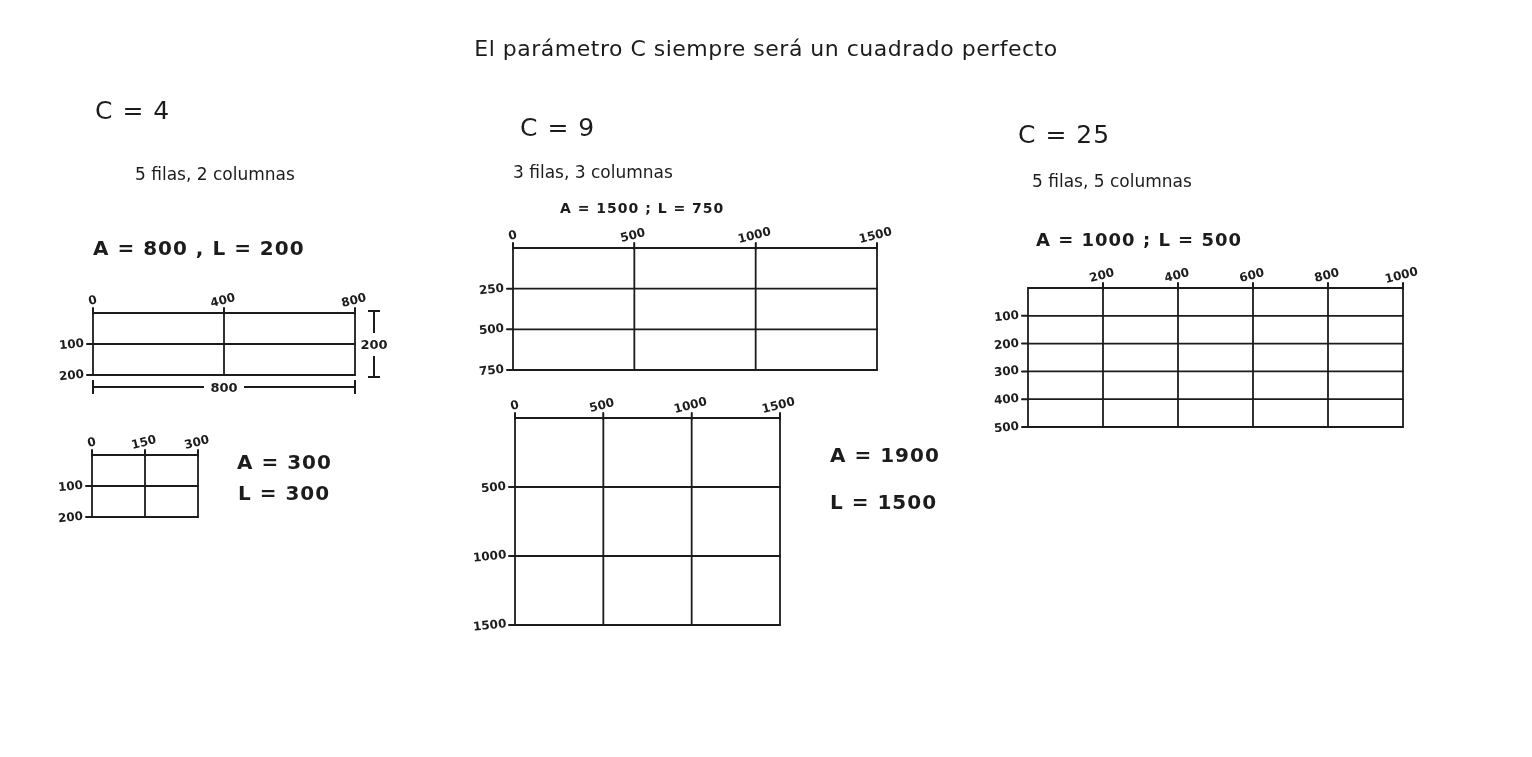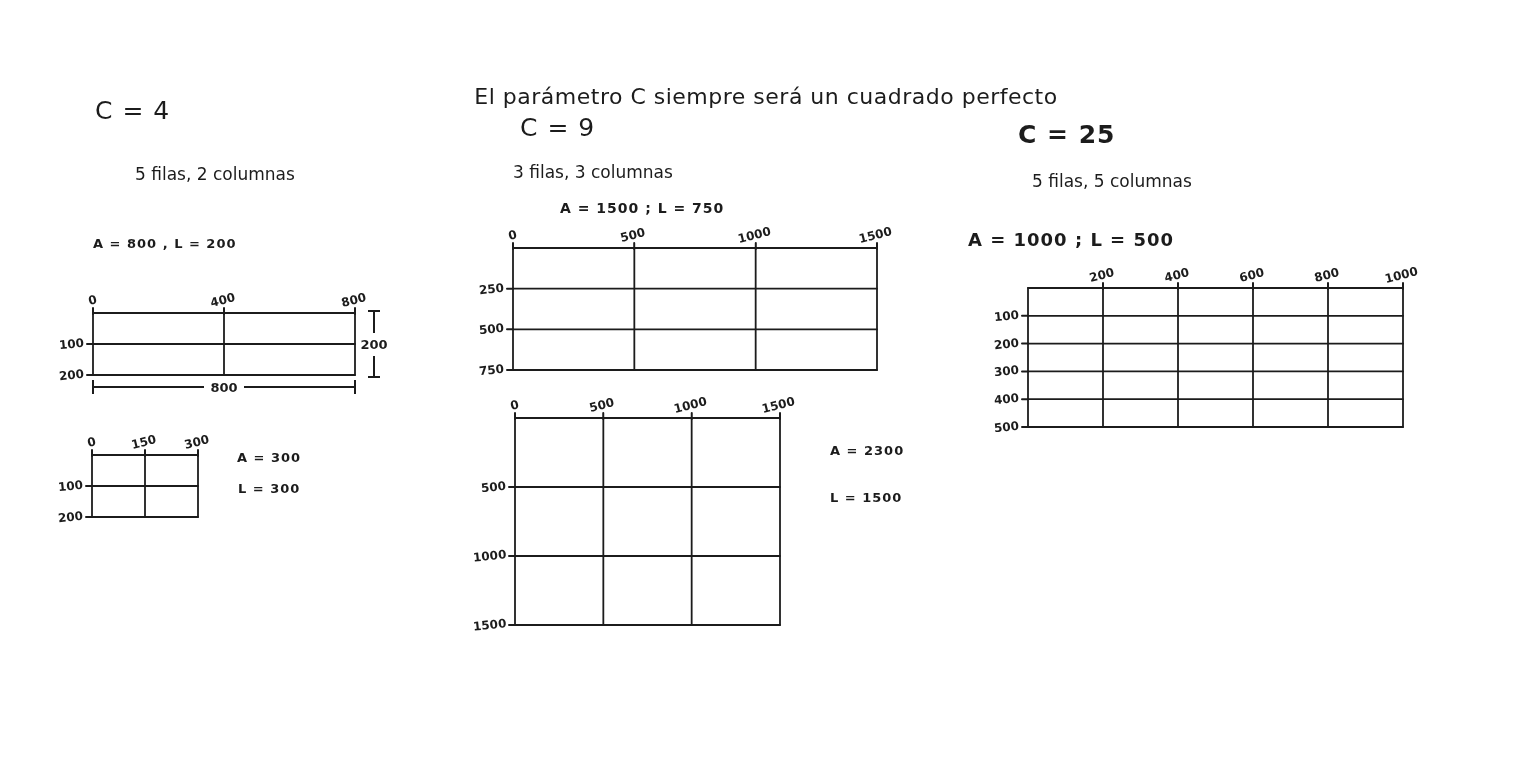--- a/index.html
+++ b/index.html
@@ -10,25 +10,24 @@
     font-family:"DejaVu Sans", sans-serif;
     color:#1c1c1c;
     overflow:hidden;
   }
   .abs{position:absolute;}
   .title{
     left:0;right:0;top:36px;
     text-align:center;
     font-size:22px;
     letter-spacing:0.5px;
-    margin-top:48px;
   }
   .sec-header{font-size:25px;letter-spacing:1px;}
   .sec-sub{font-size:17px;}
-  .al-label{font-size:13px;font-weight:bold;letter-spacing:1px;}
+  .al-label{font-size:20px;font-weight:bold;letter-spacing:1px;}
   .grid{position:absolute;}
   .xtick{
     position:absolute;bottom:100%;margin-bottom:6px;
     transform:translateX(-55%) rotate(-14deg);
     font-size:12px;font-weight:bold;white-space:nowrap;
   }
   .ytick{
     position:absolute;right:100%;margin-right:9px;
     transform:translateY(-50%) rotate(-6deg);
     font-size:12px;font-weight:bold;white-space:nowrap;
@@ -167,26 +166,26 @@
         <line x1="-6" y1="207" x2="0" y2="207" stroke="#1c1c1c" stroke-width="2" stroke-linecap="round"></line>
       </svg>
       <span class="xtick" style="left: 0%;">0</span>
       <span class="xtick" style="left: 33.3%;">500</span>
       <span class="xtick" style="left: 66.7%;">1000</span>
       <span class="xtick" style="left: 100%;">1500</span>
       <span class="ytick" style="top: 33.3%;">500</span>
       <span class="ytick" style="top: 66.7%;">1000</span>
       <span class="ytick" style="top: 100%;">1500</span>
     </div>
-  <div class="abs al-label" style="left:830px;top:443px;">A = 2300</div>
+  <div class="abs al-label" style="left:830px;top:443px;">A = 1900</div>
   <div class="abs al-label" style="left:830px;top:490px;">L = 1500</div>
 
-  <div class="abs sec-header" style="left:1018px;top:120px;font-weight:bold;">C = 25</div>
+  <div class="abs sec-header" style="left:1018px;top:120px;">C = 25</div>
   <div class="abs sec-sub" style="left:1032px;top:171px;">5 filas, 5 columnas</div>
-  <div class="abs al-label" style="left:968px;top:229px;font-size:18px;">A = 1000  ;   L = 500</div>
+  <div class="abs al-label" style="left:1036px;top:229px;font-size:18px;">A = 1000  ;   L = 500</div>
 
   <div class="grid" style="left:1028px;top:288px;width:375px;height:139px;">
       <svg width="375" height="139" style="overflow: visible; display: block;">
         <line x1="0" y1="0" x2="375" y2="0" stroke="#1c1c1c" stroke-width="1.8" stroke-linecap="round"></line>
         <line x1="0" y1="27.8" x2="375" y2="27.8" stroke="#1c1c1c" stroke-width="1.8" stroke-linecap="round"></line>
         <line x1="0" y1="55.6" x2="375" y2="55.6" stroke="#1c1c1c" stroke-width="1.8" stroke-linecap="round"></line>
         <line x1="0" y1="83.4" x2="375" y2="83.4" stroke="#1c1c1c" stroke-width="1.8" stroke-linecap="round"></line>
         <line x1="0" y1="111.2" x2="375" y2="111.2" stroke="#1c1c1c" stroke-width="1.8" stroke-linecap="round"></line>
         <line x1="0" y1="139" x2="375" y2="139" stroke="#1c1c1c" stroke-width="1.8" stroke-linecap="round"></line>
         <line x1="0" y1="0" x2="0" y2="139" stroke="#1c1c1c" stroke-width="1.8" stroke-linecap="round"></line>

